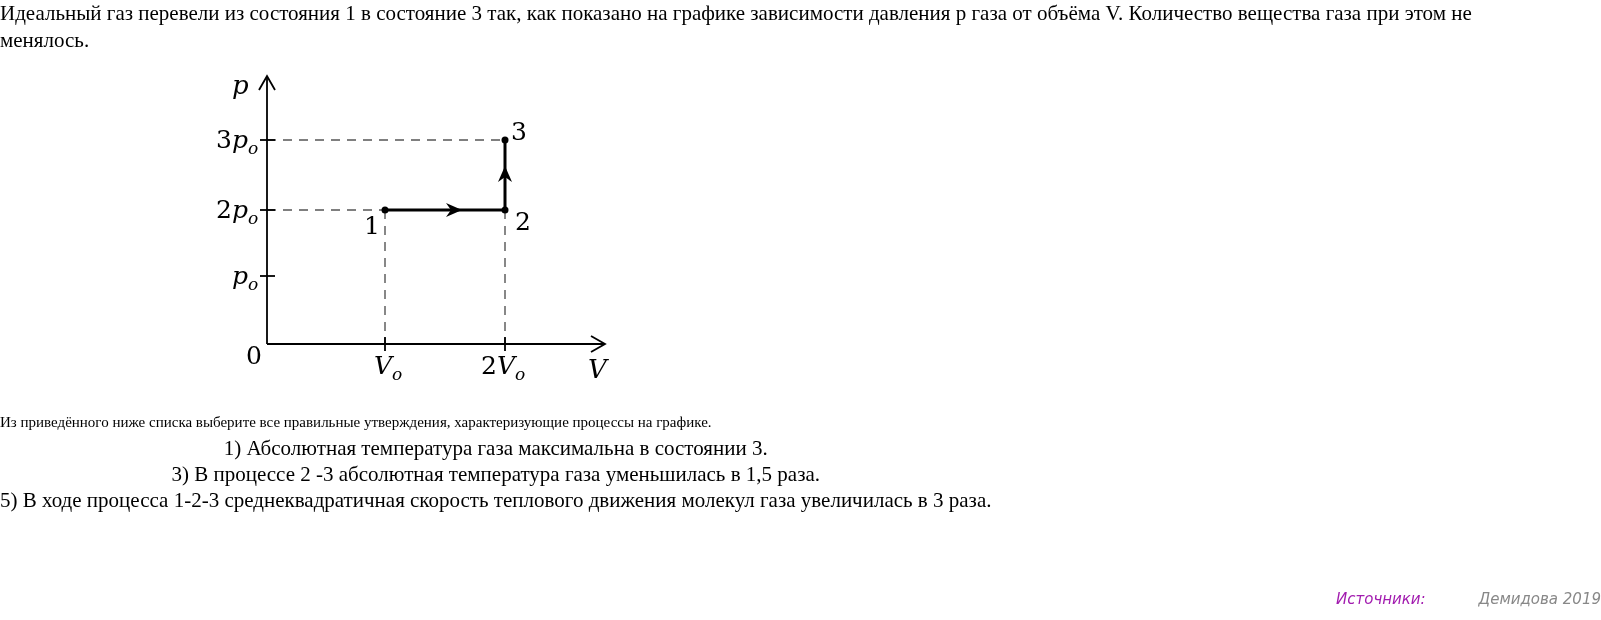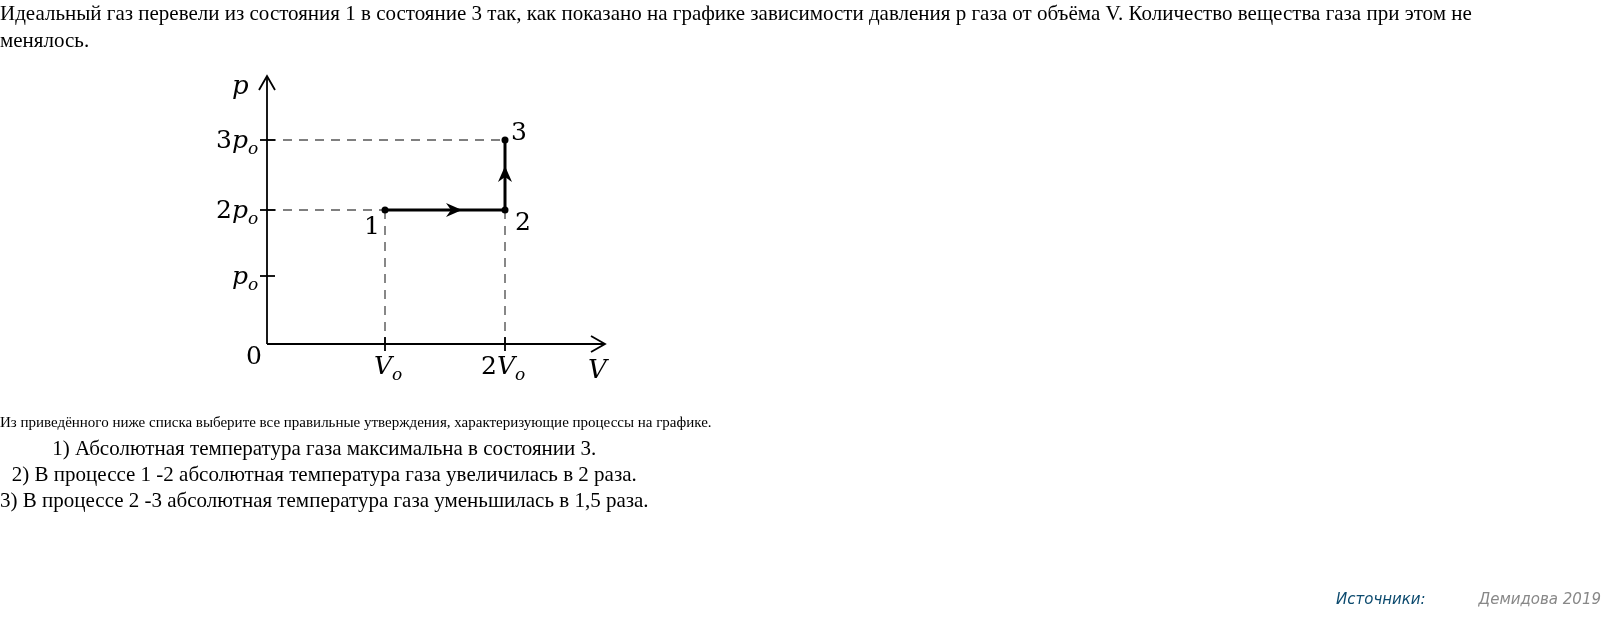--- a/index.html
+++ b/index.html
@@ -58,21 +58,21 @@
   .source {
     position: absolute;
     right: 0;
     top: 589px;
     font-family: "DejaVu Sans", sans-serif;
     font-style: italic;
     font-size: 15px;
     line-height: 20px;
     white-space: nowrap;
   }
-  .source .label { color: #0c4a6e; }
+  .source .label { color: #a21caf; }
   .source .link { color: #888888; margin-left: 48px; }
 </style>
 </head>
 <body>
 
 <p class="intro">Идеальный газ перевели из состояния 1 в состояние 3 так, как показано на графике зависимости давления p газа от объёма V. Количество вещества газа при этом не менялось.</p>
 
 <div class="figure">
   <svg width="420" height="330" viewBox="0 0 420 330" xmlns="http://www.w3.org/2000/svg">
 
@@ -122,20 +122,20 @@
     <text x="164" y="174" font-size="25">1</text>
     <text x="315" y="170" font-size="25">2</text>
     <text x="311" y="80" font-size="25">3</text>
   </svg>
 </div>
 
 <p class="question">Из приведённого ниже списка выберите все правильные утверждения, характеризующие процессы на графике.</p>
 
 <ul class="options">
   <li>1) Абсолютная температура газа максимальна в состоянии 3.</li>
-  <li>2) В процессе 1 -2 абсолютная температура газа увеличилась в 2 раза.</li>
   <li>3) В процессе 2 -3 абсолютная температура газа уменьшилась в 1,5 раза.</li>
+  <li>5) В ходе процесса 1-2-3 среднеквадратичная скорость теплового движения молекул газа увеличилась в 3 раза.</li>
 </ul>
 
 <div class="source">
   <span class="label">Источники:</span>
   <span class="link">Демидова 2019</span>
 </div>
 
 </body></html>

